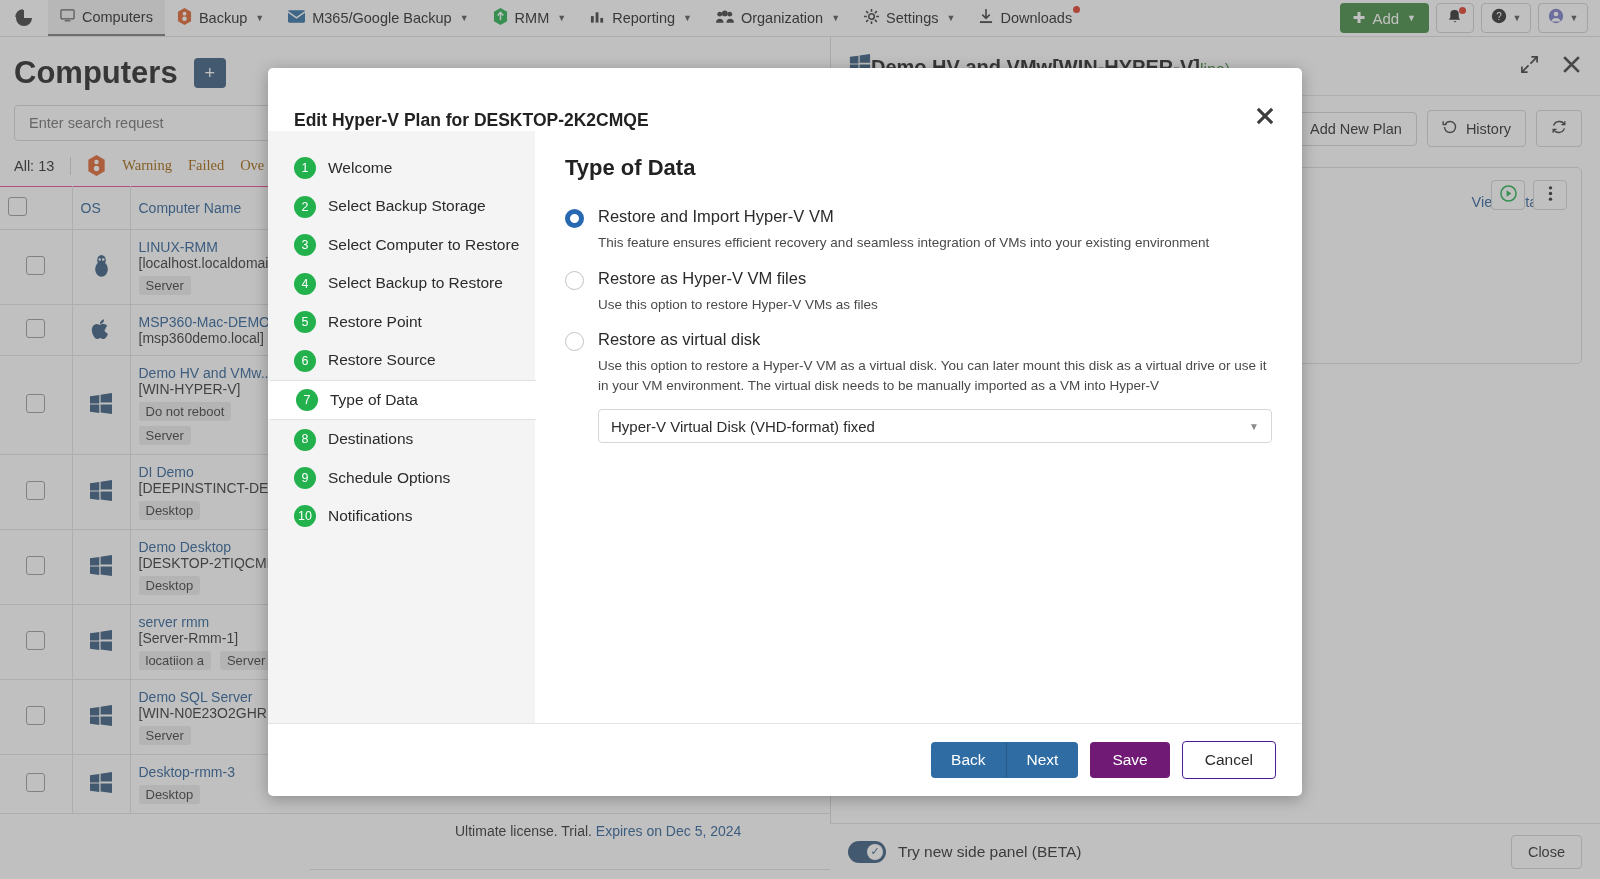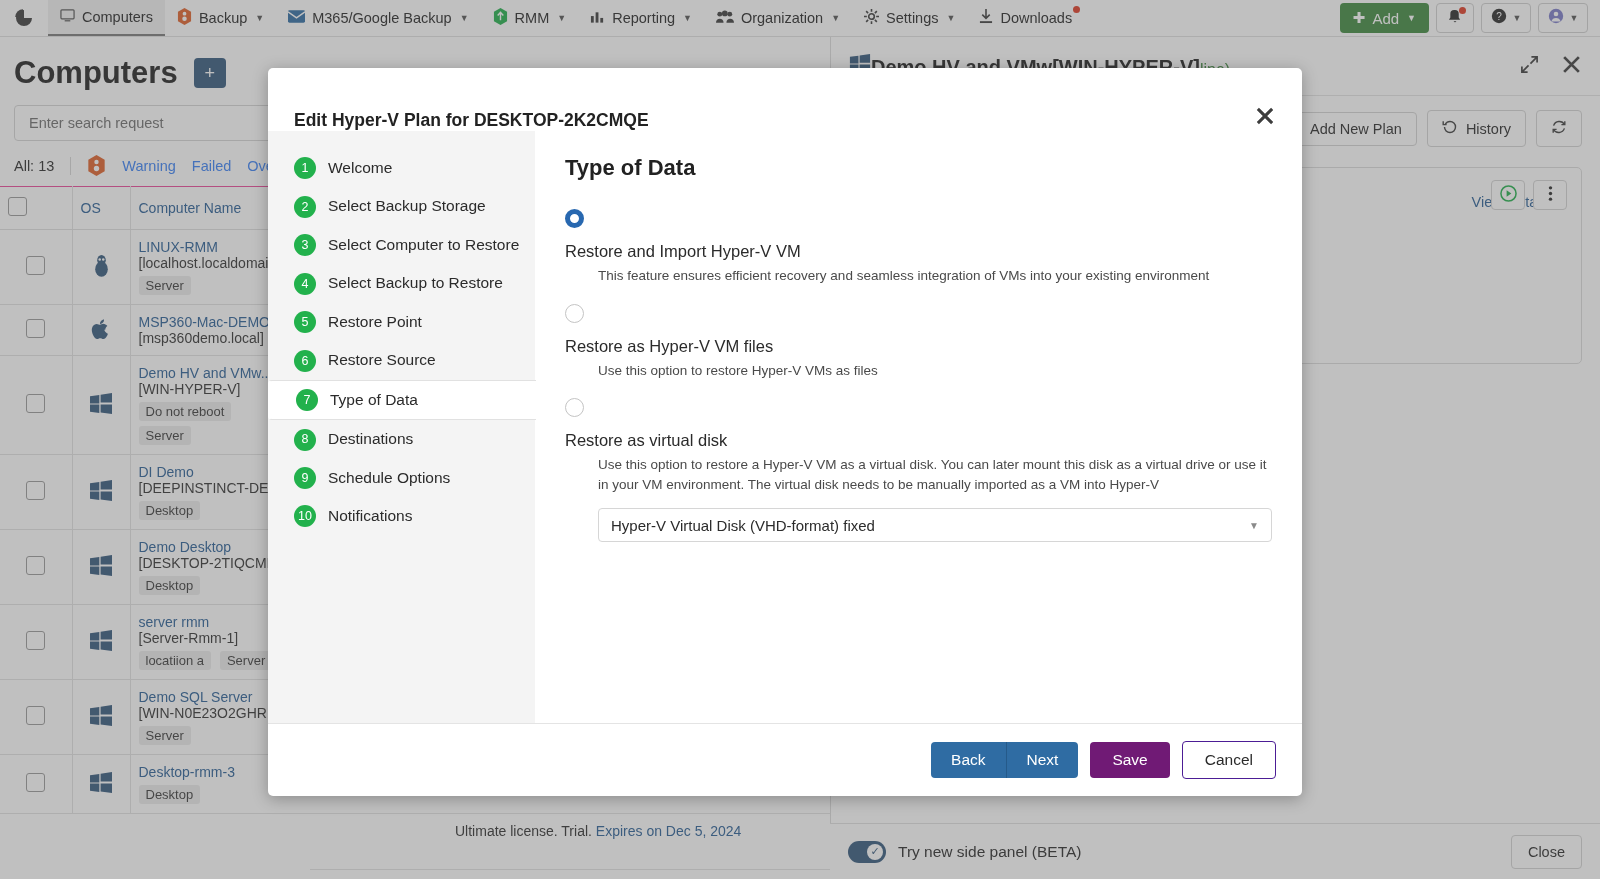--- a/index.html
+++ b/index.html
@@ -113,21 +113,21 @@
     background: #fff;
     max-width: 812px;
   }
   .filter-row {
     display: flex; align-items: center; gap: 16px;
     padding: 14px 14px 10px 14px;
     font-size: 14.5px;
   }
   .filter-row .all { color: #2b2b2b; }
   .vdiv { width: 1px; height: 18px; background: #d7d7d7; }
-  .filter-link { color: #3b82f6; }
+  .filter-link { color: #a16207; font-family: Liberation Serif, serif; }
   .hexicon {
     width: 19px; height: 21px; position: relative;
   }
 
   table.comp-table { width: 100%; border-collapse: collapse; font-size: 14px; }
   table.comp-table th {
     text-align: left;
     color: #2a5f96;
     font-weight: normal;
     font-size: 14px;
@@ -305,21 +305,21 @@
   .step-label { flex: 1; }
 
   .panel {
     flex: 1;
     padding: 24px 30px;
     min-width: 0;
     background: #fff;
   }
   .panel-title { font-size: 22px; font-weight: bold; color: #222; margin-bottom: 26px; }
 
-  .radio-row { display: flex; align-items: flex-start; gap: 14px; flex-direction: column; }
+  .radio-row { display: flex; align-items: flex-start; gap: 14px; }
   .radio {
     width: 19px; height: 19px; border-radius: 50%;
     border: 1.6px solid #c4c4c4;
     background: #fff;
     flex: 0 0 auto;
     margin-top: 2px;
     display: flex; align-items: center; justify-content: center;
   }
   .radio.checked {
     border: 5px solid #2868b0;

